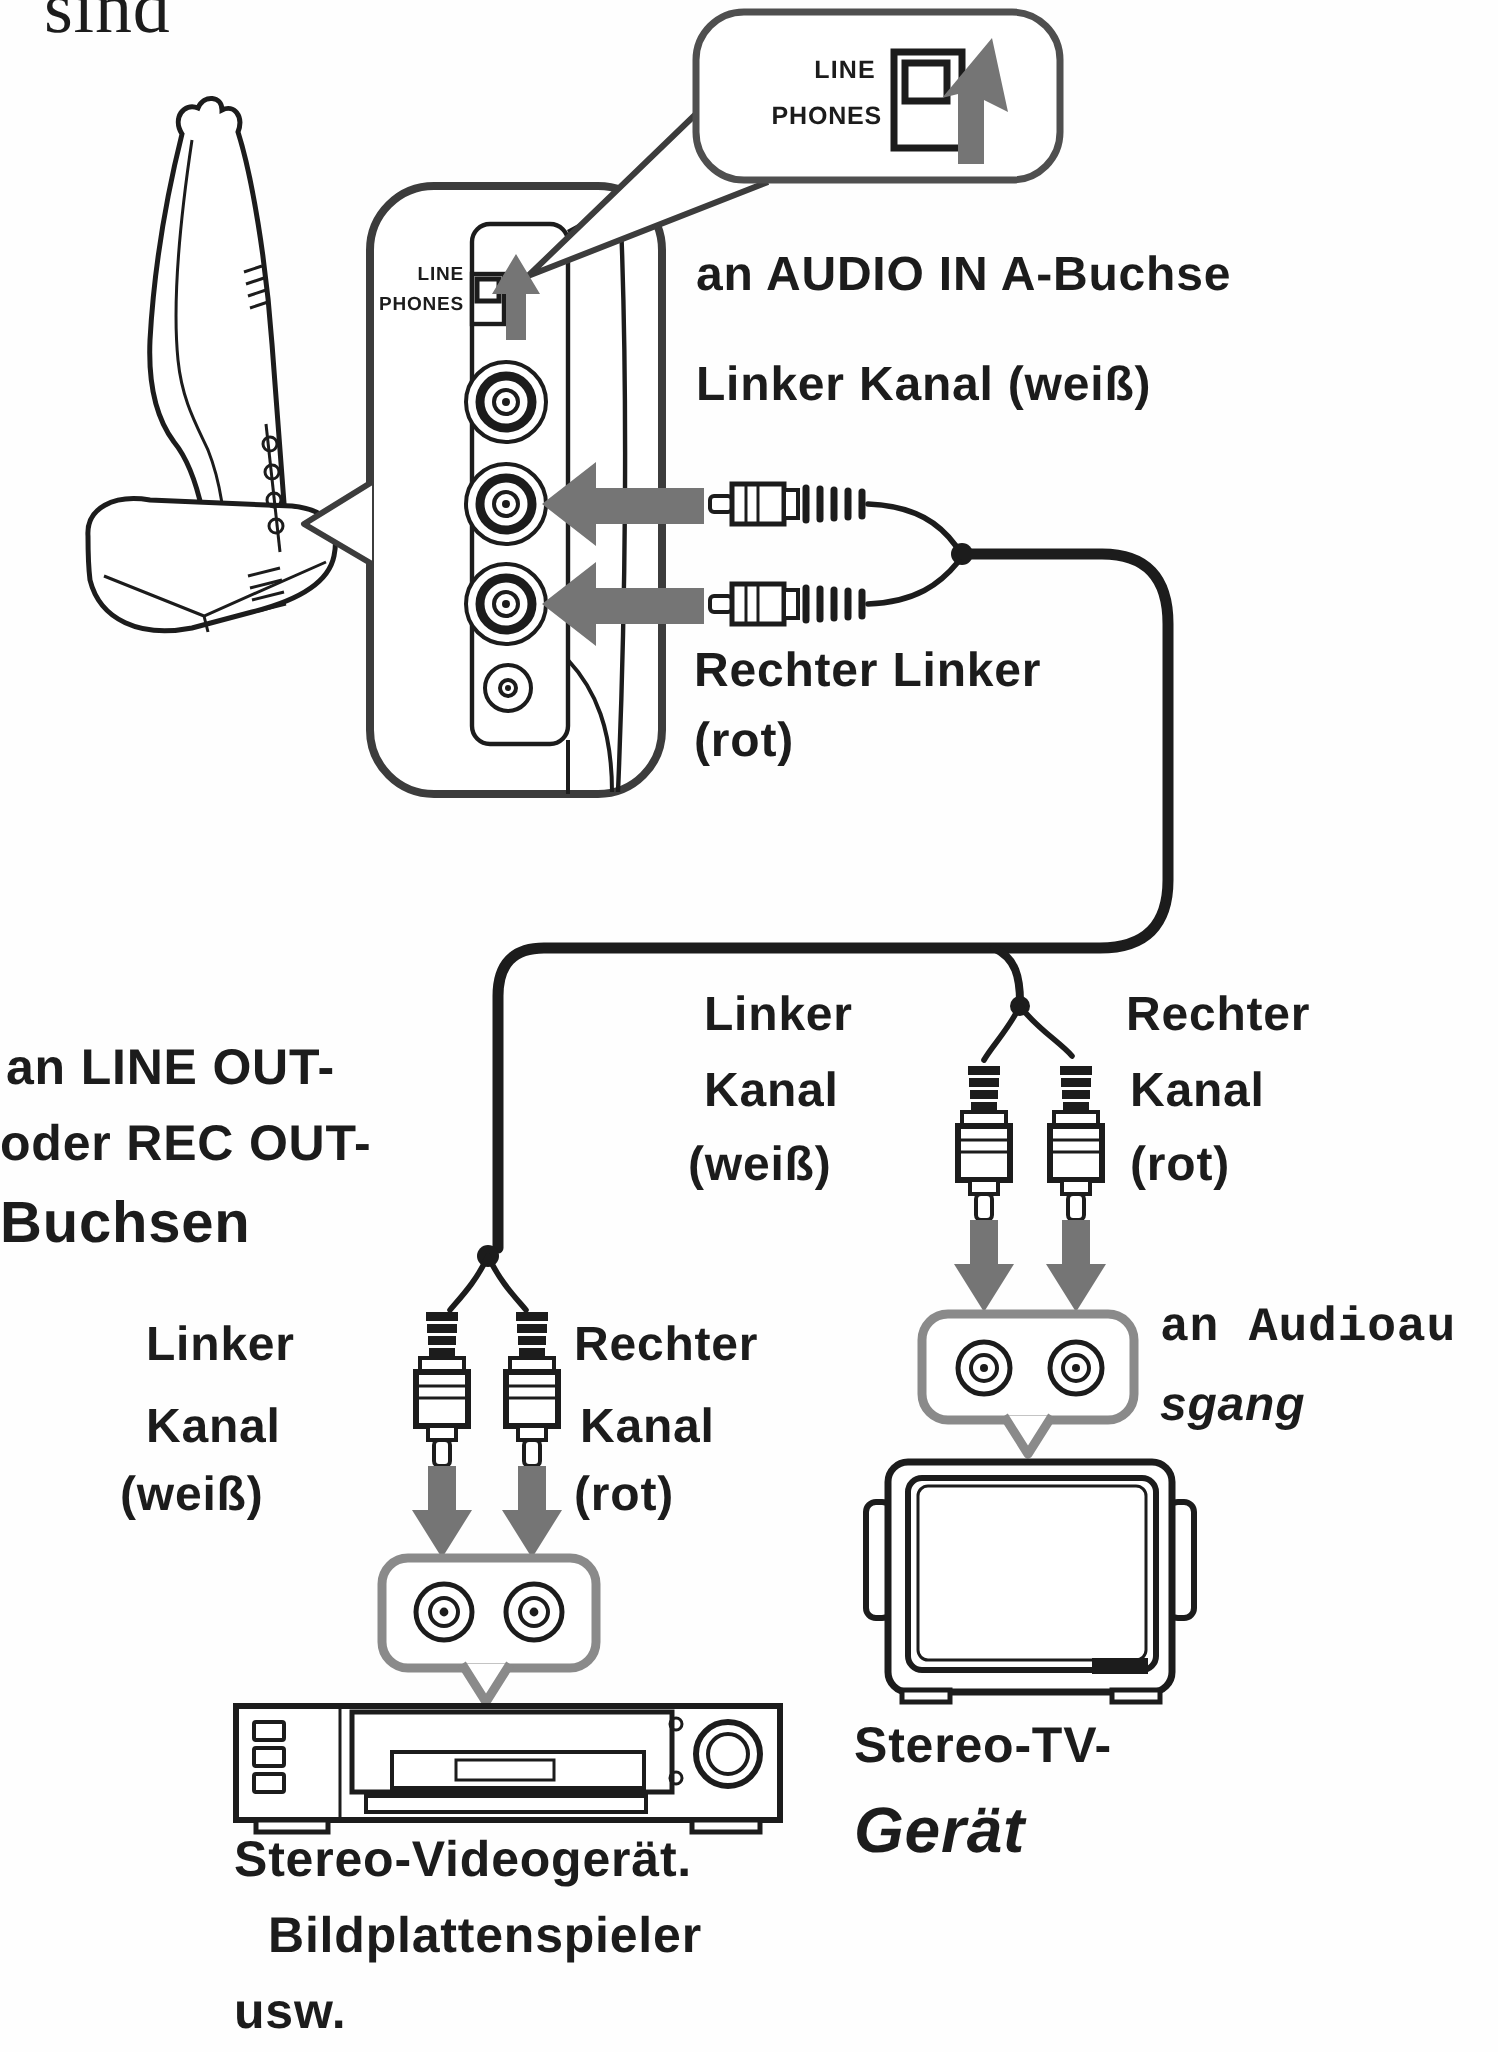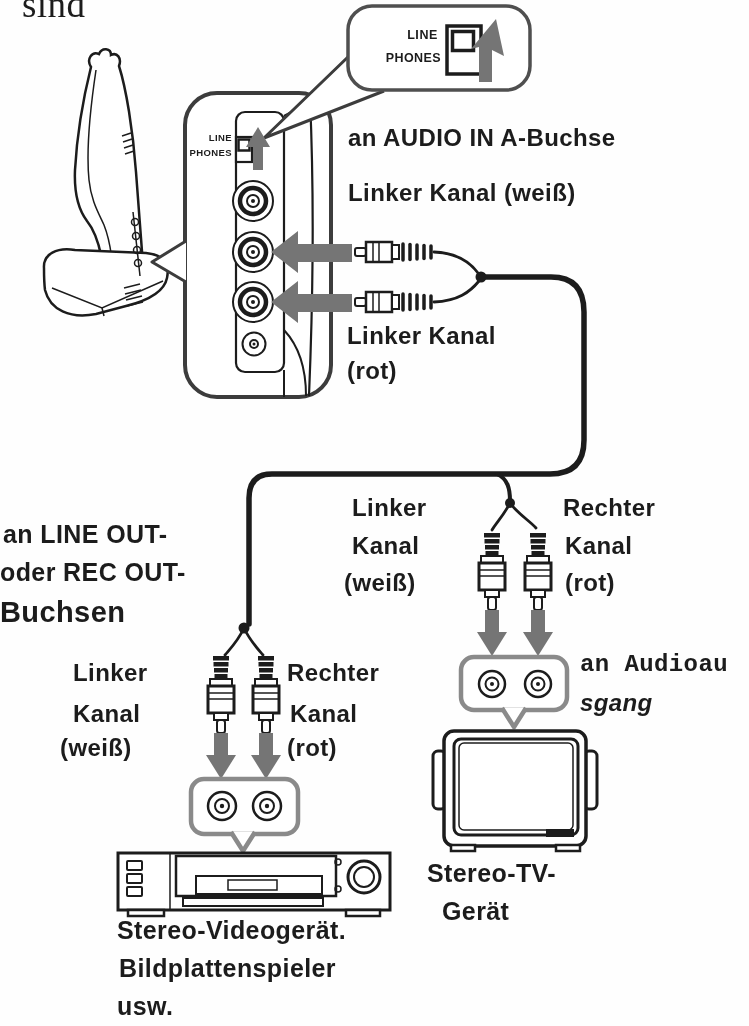--- a/index.html
+++ b/index.html
@@ -219,21 +219,21 @@
   <div class="lb serif" style="left:22px;top:-14px;font-size:37px;">sind</div>
 
   <div class="lb" style="left:378px;top:29px;width:60px;text-align:right;font-size:12.5px;letter-spacing:.6px;">LINE</div>
   <div class="lb" style="left:358px;top:52px;width:83px;text-align:right;font-size:12.5px;letter-spacing:.4px;">PHONES</div>
 
   <div class="lb" style="left:194px;top:133px;width:38px;text-align:right;font-size:9.5px;">LINE</div>
   <div class="lb" style="left:184px;top:148px;width:48px;text-align:right;font-size:9.5px;">PHONES</div>
 
   <div class="lb" style="left:348px;top:126px;font-size:24px;">an AUDIO IN A-Buchse</div>
   <div class="lb" style="left:348px;top:181px;font-size:24px;">Linker Kanal (weiß)</div>
-  <div class="lb" style="left:347px;top:324px;font-size:24px;">Linker Kanal</div>
+  <div class="lb" style="left:347px;top:324px;font-size:24px;">Rechter Linker</div>
   <div class="lb" style="left:347px;top:359px;font-size:24px;">(rot)</div>
 
   <div class="lb" style="left:3px;top:522px;font-size:25px;">an LINE OUT-</div>
   <div class="lb" style="left:0px;top:560px;font-size:25px;">oder REC OUT-</div>
   <div class="lb" style="left:0px;top:598px;font-size:29px;">Buchsen</div>
 
   <div class="lb" style="left:73px;top:661px;font-size:24px;">Linker</div>
   <div class="lb" style="left:73px;top:702px;font-size:24px;">Kanal</div>
   <div class="lb" style="left:60px;top:736px;font-size:24px;">(weiß)</div>
   <div class="lb" style="left:287px;top:661px;font-size:24px;">Rechter</div>
@@ -244,18 +244,18 @@
   <div class="lb" style="left:352px;top:534px;font-size:24px;">Kanal</div>
   <div class="lb" style="left:344px;top:571px;font-size:24px;">(weiß)</div>
   <div class="lb" style="left:563px;top:496px;font-size:24px;">Rechter</div>
   <div class="lb" style="left:565px;top:534px;font-size:24px;">Kanal</div>
   <div class="lb" style="left:565px;top:571px;font-size:24px;">(rot)</div>
 
   <div class="lb" style="left:580px;top:653px;font-size:24px;font-family:Liberation Mono, monospace;">an Audioau</div>
   <div class="lb" style="left:580px;top:691px;font-size:24px;font-style:italic;">sgang</div>
 
   <div class="lb" style="left:427px;top:861px;font-size:25px;">Stereo-TV-</div>
-  <div class="lb" style="left:442px;top:899px;font-size:25px;">Gerät</div>
+  <div class="lb" style="left:427px;top:899px;font-size:32px;font-style:italic;">Gerät</div>
 
   <div class="lb" style="left:117px;top:918px;font-size:25px;">Stereo-Videogerät.</div>
-  <div class="lb" style="left:119px;top:956px;font-size:25px;">Bildplattenspieler</div>
+  <div class="lb" style="left:134px;top:956px;font-size:25px;">Bildplattenspieler</div>
   <div class="lb" style="left:117px;top:994px;font-size:25px;">usw.</div>
 </div>
 
 </body></html>

